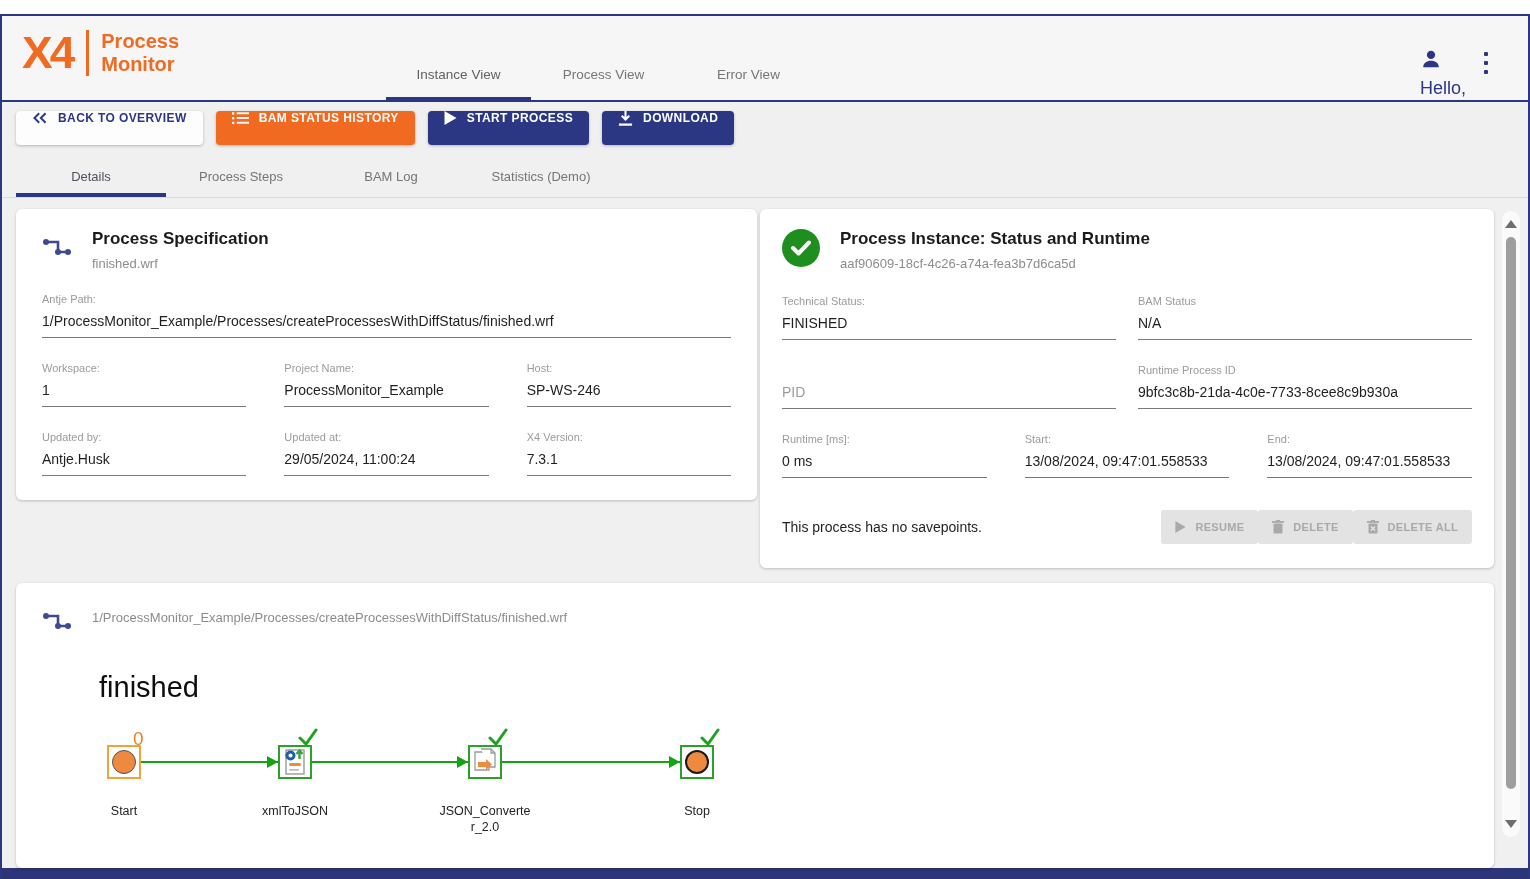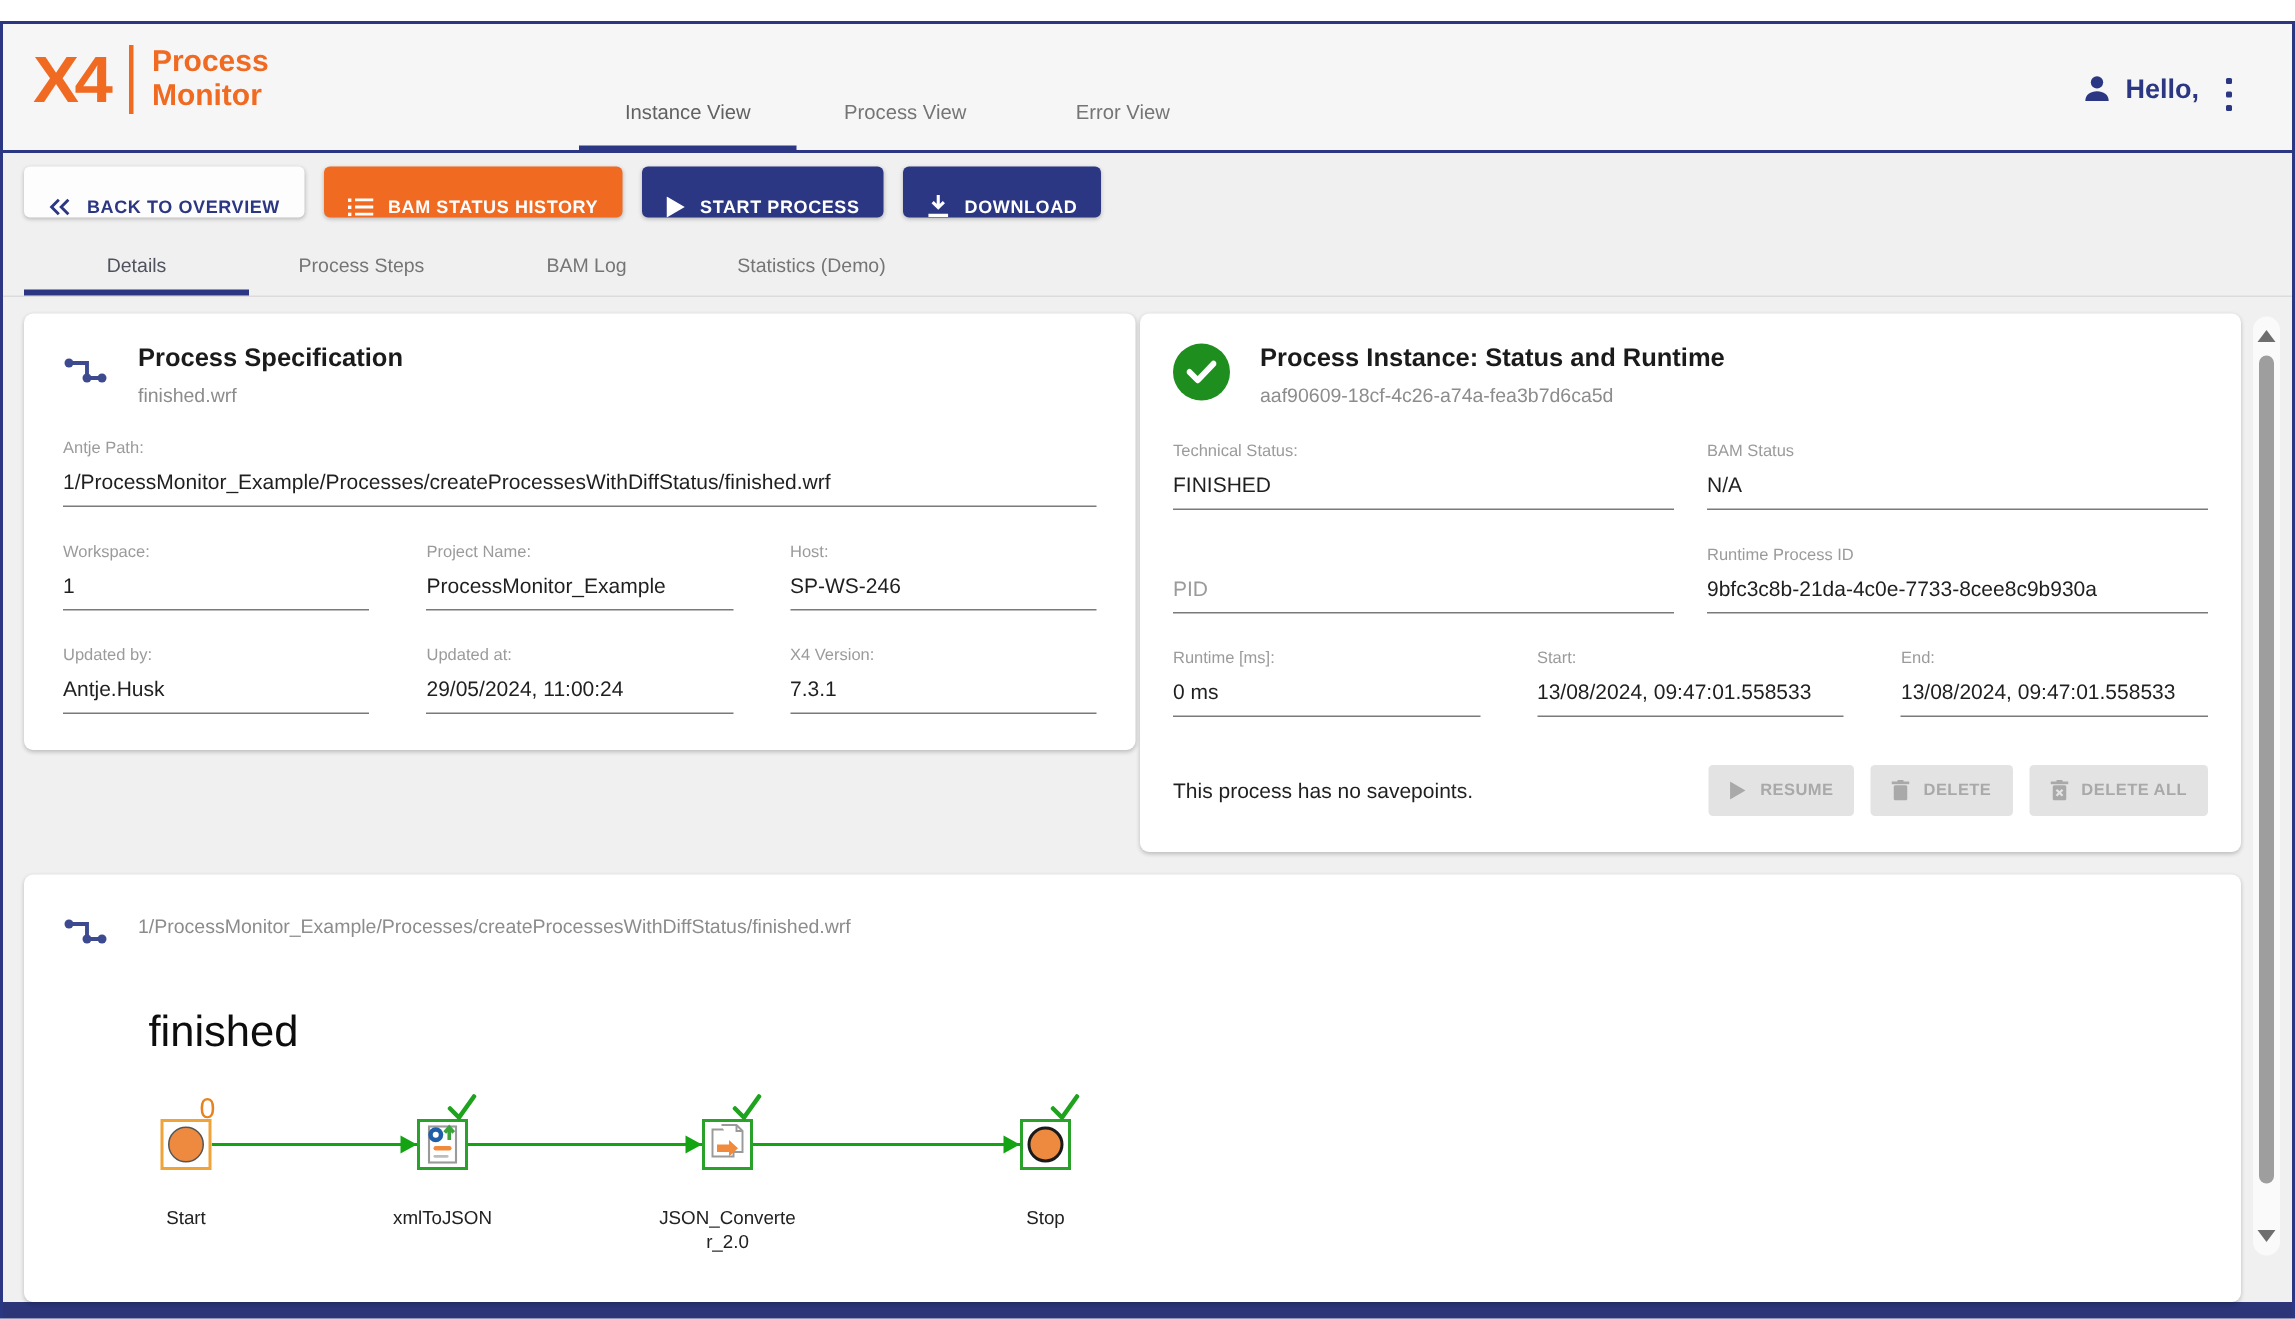--- a/index.html
+++ b/index.html
@@ -8,28 +8,28 @@
 
   
   .topbar { height:86px; background:#f6f6f6; position:relative; border-bottom:2px solid #2b3783; flex:0 0 auto; }
   .logo-wrap { position:absolute; left:20px; top:14px; display:flex; align-items:center; }
   .logo-x4 { font-size:46px; font-weight:800; color:#f06a21; letter-spacing:-3px; line-height:1; transform:scaleY(.95); }
   .logo-divider { width:3px; height:46px; background:#f06a21; margin:0 12px 0 14px; }
   .app-name { color:#f06a21; font-weight:700; font-size:20px; line-height:1.15; }
   .main-tabs { position:absolute; left:384px; bottom:-2px; display:flex; }
   .main-tab { width:145px; height:50px; display:flex; align-items:center; justify-content:center; font-size:13.5px; color:#757575; border-bottom:5px solid transparent; cursor:pointer; }
   .main-tab.active { border-bottom-color:#2b3783; color:#616161; }
-  .greeting { position:absolute; right:62px; top:32px; display:flex; align-items:flex-end; gap:8px; color:#2b3783; font-weight:700; font-size:18px; }
+  .greeting { position:absolute; right:62px; top:32px; display:flex; align-items:flex-start; gap:8px; color:#2b3783; font-weight:400; font-size:18px;flex-direction:column; }
   .kebab { position:absolute; right:34px; top:36px; width:16px; height:22px; display:flex; flex-direction:column; align-items:center; justify-content:space-between; cursor:pointer; }
   .kebab span { width:4px; height:4px; background:#2b3783; border-radius:1px; }
 
   
   .content { flex:1 1 auto; position:relative; background:#f0f0f0; }
   .toolbar { padding:9px 14px 0; display:flex; gap:13px; }
-  .btn { height:34px; display:inline-flex; align-items:flex-end; gap:10px; padding:0 16px; border:none; border-radius:4px; font-family:"Liberation Sans",sans-serif; font-size:12px; font-weight:700; letter-spacing:.4px; cursor:pointer; box-shadow:0 1px 3px rgba(0,0,0,.25); }
+  .btn { height:34px; display:inline-flex; align-items:flex-start; gap:10px; padding:0 16px; border:none; border-radius:4px; font-family:"Liberation Sans",sans-serif; font-size:12px; font-weight:700; letter-spacing:.4px; cursor:pointer; box-shadow:0 1px 3px rgba(0,0,0,.25); }
   .btn-light { background:#fdfdfd; color:#2b3783; }
   .btn-orange { background:#f06a21; color:#fff; }
   .btn-blue { background:#2b3783; color:#fff; }
 
   .subtabs { margin-top:14px; display:flex; padding-left:14px; border-bottom:1px solid #dcdcdc; }
   .subtab { width:150px; height:38px; display:flex; align-items:center; justify-content:center; font-size:13px; color:#757575; border-bottom:4px solid transparent; cursor:pointer; }
   .subtab.active { border-bottom-color:#2b3783; color:#50525e; }
 
   .cards { margin:11px 14px 0; width:1478px; }
   .row1 { display:flex; gap:3px; align-items:flex-start; }
@@ -47,21 +47,21 @@
   .field { border-bottom:1px solid #7a7a7a; padding-bottom:7px; }
   .field .flabel { font-size:11px; color:#9b9b9b; margin-bottom:7px; min-height:13px; }
   .field .fvalue { font-size:14px; color:#1f1f1f; min-height:17px; white-space:nowrap; overflow:hidden; }
   .field .fvalue.muted { color:#9b9b9b; }
   .grid-1 { margin-top:22px; }
   .grid-3 { margin-top:24px; display:grid; grid-template-columns:1fr 1fr 1fr; column-gap:38px; }
   .grid-2 { margin-top:24px; display:grid; grid-template-columns:1fr 1fr; column-gap:22px; }
 
   .savepoints-row { margin-top:32px; display:flex; align-items:center; }
   .savepoints-text { font-size:14px; color:#1f1f1f; }
-  .disabled-btns { margin-left:auto; display:flex; gap:11px; }
+  .disabled-btns { margin-left:auto; display:flex; }
   .btn-disabled { height:34px; display:inline-flex; align-items:center; gap:9px; padding:0 14px; background:#e3e3e3; color:#a9a9a9; border:none; border-radius:3px; font-size:11px; font-weight:700; letter-spacing:.3px; }
 
   
   .process-name { margin:34px 0 0 57px; font-size:29px; font-weight:500; color:#0d0d0d; }
   .diagram { position:relative; height:110px; margin-top:22px; }
   .pnode { position:absolute; top:19px; width:34px; height:34px; background:#fff; }
   .pnode .sq { width:34px; height:34px; display:flex; align-items:center; justify-content:center; }
   .sq-start { border:2px solid #f0a338; }
   .sq-green { border:2px solid #2aa12a; }
   .circle-start { width:24px; height:24px; border-radius:50%; background:#ee8a3f; border:1.5px solid #555; }

